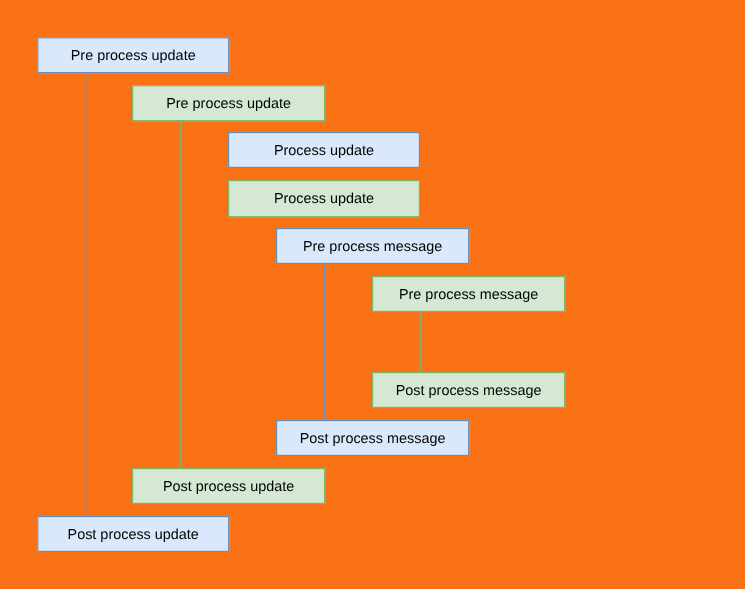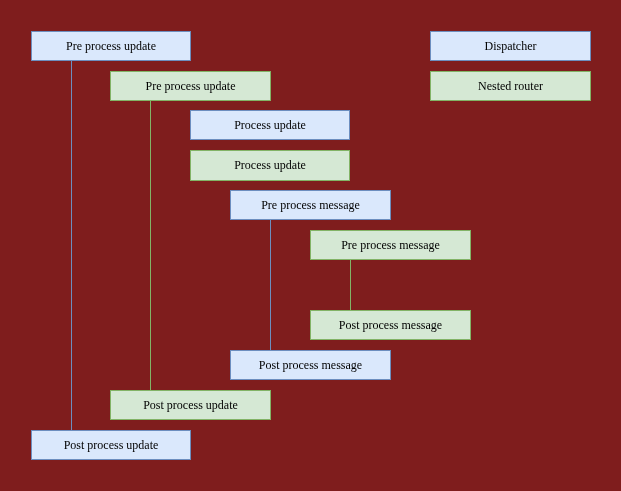--- a/index.html
+++ b/index.html
@@ -4,22 +4,22 @@
 <style>
   html, body {
     margin: 0;
     padding: 0;
     background: #ffffff;
   }
   #canvas {
     position: relative;
     width: 621px;
     height: 491px;
-    background: #7f1d1d;
-    font-family: Liberation Serif, serif;
+    background: #f97316;
+    font-family: Liberation Sans, sans-serif;
     overflow: hidden;
   }
   .node {
     position: absolute;
     box-sizing: border-box;
     border: 1px solid;
     display: flex;
     align-items: center;
     justify-content: center;
     cursor: default;
@@ -44,28 +44,22 @@
 <body>
 
 <div id="canvas">
     <div class="connector blue" style="left: 71px; top: 61px; height: 369px;"></div>
     <div class="connector green" style="left: 150px; top: 101px; height: 289px;"></div>
     <div class="connector blue" style="left: 270px; top: 220px; height: 130px;"></div>
     <div class="connector green" style="left: 350px; top: 260px; height: 50px;"></div>
     <div class="node blue" style="left: 31px; top: 31px; width: 160px; height: 30px;">
       <span class="label">Pre process update</span>
     </div>
-    <div class="node blue" style="left: 430px; top: 31px; width: 161px; height: 30px;">
-      <span class="label">Dispatcher</span>
-    </div>
     <div class="node green" style="left: 110px; top: 71px; width: 161px; height: 30px;">
       <span class="label">Pre process update</span>
-    </div>
-    <div class="node green" style="left: 430px; top: 71px; width: 161px; height: 30px;">
-      <span class="label">Nested router</span>
     </div>
     <div class="node blue" style="left: 190px; top: 110px; width: 160px; height: 30px;">
       <span class="label">Process update</span>
     </div>
     <div class="node green" style="left: 190px; top: 150px; width: 160px; height: 31px;">
       <span class="label">Process update</span>
     </div>
     <div class="node blue" style="left: 230px; top: 190px; width: 161px; height: 30px;">
       <span class="label">Pre process message</span>
     </div>

